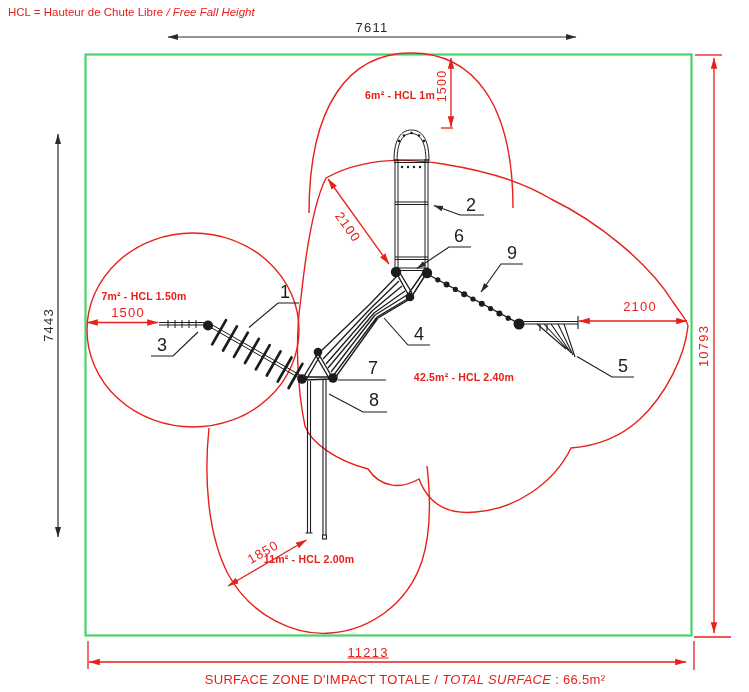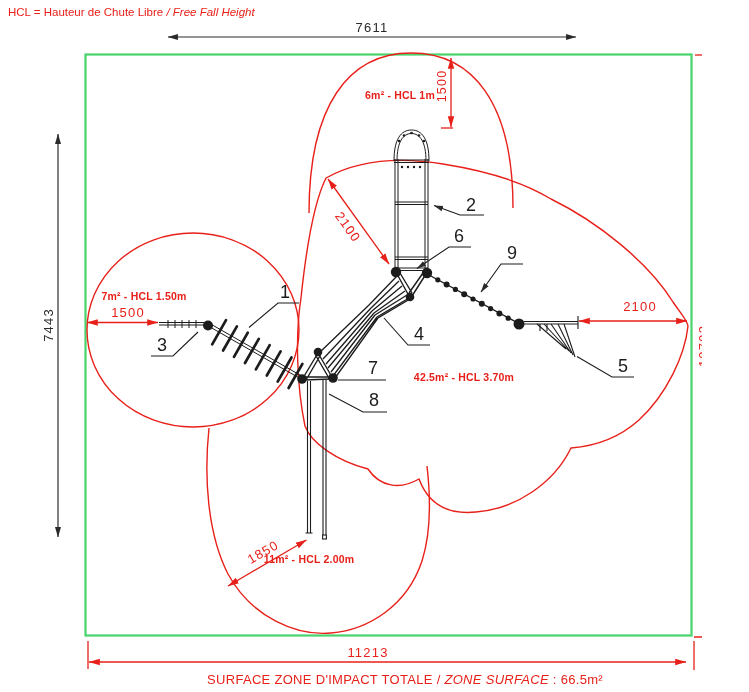--- a/index.html
+++ b/index.html
@@ -1,17 +1,17 @@
 <!DOCTYPE html>
 <html><head>
 <meta charset="utf-8">
 <style>
   html,body{margin:0;padding:0;background:#fff;}
-  #stage{position:relative;width:693px;height:692px;background:#ffffff;overflow:hidden;
-         font-family:"Liberation Sans",sans-serif;padding-left:9px;}
+  #stage{position:relative;width:749px;height:692px;background:#ffffff;overflow:hidden;
+         font-family:"Liberation Sans",sans-serif;}
   #lineart{position:absolute;left:0;top:0;}
   .lbl{position:absolute;white-space:nowrap;transform:translate(-50%,-50%);line-height:1;}
   .red{color:#e8201a;}
   .blk{color:#2a2a2a;}
   .zone{font-size:10.5px;font-weight:bold;color:#e8201a;letter-spacing:.2px;}
   .dim{font-size:13px;letter-spacing:1.2px;}
   .callout{font-size:18px;color:#1c1c1c;}
   .legend{position:absolute;left:8px;top:6px;font-size:11.5px;color:#e8201a;}
   .legend .it{font-style:italic;}
   .caption{position:absolute;left:405px;top:679px;transform:translate(-50%,-50%);
@@ -175,40 +175,40 @@
     </g>
   </svg>
 
   <div class="legend">
     <span>HCL = Hauteur de Chute Libre </span><span class="it">/ Free Fall Height</span>
   </div>
 
   <div class="lbl dim blk" style="left:372px;top:27px;text-align:center;">7611</div>
   <div class="lbl dim blk rot-90" style="left:48px;top:325px;">7443</div>
   <div class="lbl dim red rot-90" style="left:703px;top:346px;">10793</div>
-  <div class="lbl dim red" style="left:368px;top:652px;">11213</div>
+  <div class="lbl dim red" style="left:368px;top:652px;text-decoration:underline;">11213</div>
 
   <div class="lbl dim red rot-90" style="left:442px;top:86px;font-size:12.5px;">1500</div>
   <div class="lbl dim red" style="left:128px;top:312px;">1500</div>
   <div class="lbl dim red rot54" style="left:348px;top:227px;">2100</div>
   <div class="lbl dim red" style="left:640px;top:306px;">2100</div>
   <div class="lbl dim red rot-30" style="left:263px;top:552px;">1850</div>
 
   <div class="lbl zone" style="left:400px;top:95px;">6m² - HCL 1m</div>
   <div class="lbl zone" style="left:144px;top:296px;text-align:center;">7m² - HCL 1.50m</div>
-  <div class="lbl zone" style="left:464px;top:377px;">42.5m² - HCL 3.70m</div>
+  <div class="lbl zone" style="left:464px;top:377px;">42.5m² - HCL 2.40m</div>
   <div class="lbl zone" style="left:309px;top:559px;">11m² - HCL 2.00m</div>
 
   <div class="lbl callout" style="left:285px;top:292px;">1</div>
   <div class="lbl callout" style="left:471px;top:205px;">2</div>
   <div class="lbl callout" style="left:162px;top:345px;">3</div>
   <div class="lbl callout" style="left:419px;top:334px;">4</div>
   <div class="lbl callout" style="left:623px;top:366px;">5</div>
   <div class="lbl callout" style="left:459px;top:236px;">6</div>
   <div class="lbl callout" style="left:373px;top:368px;">7</div>
   <div class="lbl callout" style="left:374px;top:400px;">8</div>
   <div class="lbl callout" style="left:512px;top:253px;">9</div>
 
   <div class="caption">
-    <span>SURFACE ZONE D'IMPACT TOTALE / </span><span class="it">ZONE SURFACE</span><span> : 66.5m²</span>
+    <span>SURFACE ZONE D'IMPACT TOTALE / </span><span class="it">TOTAL SURFACE</span><span> : 66.5m²</span>
   </div>
 
 </div>
 
 </body></html>

